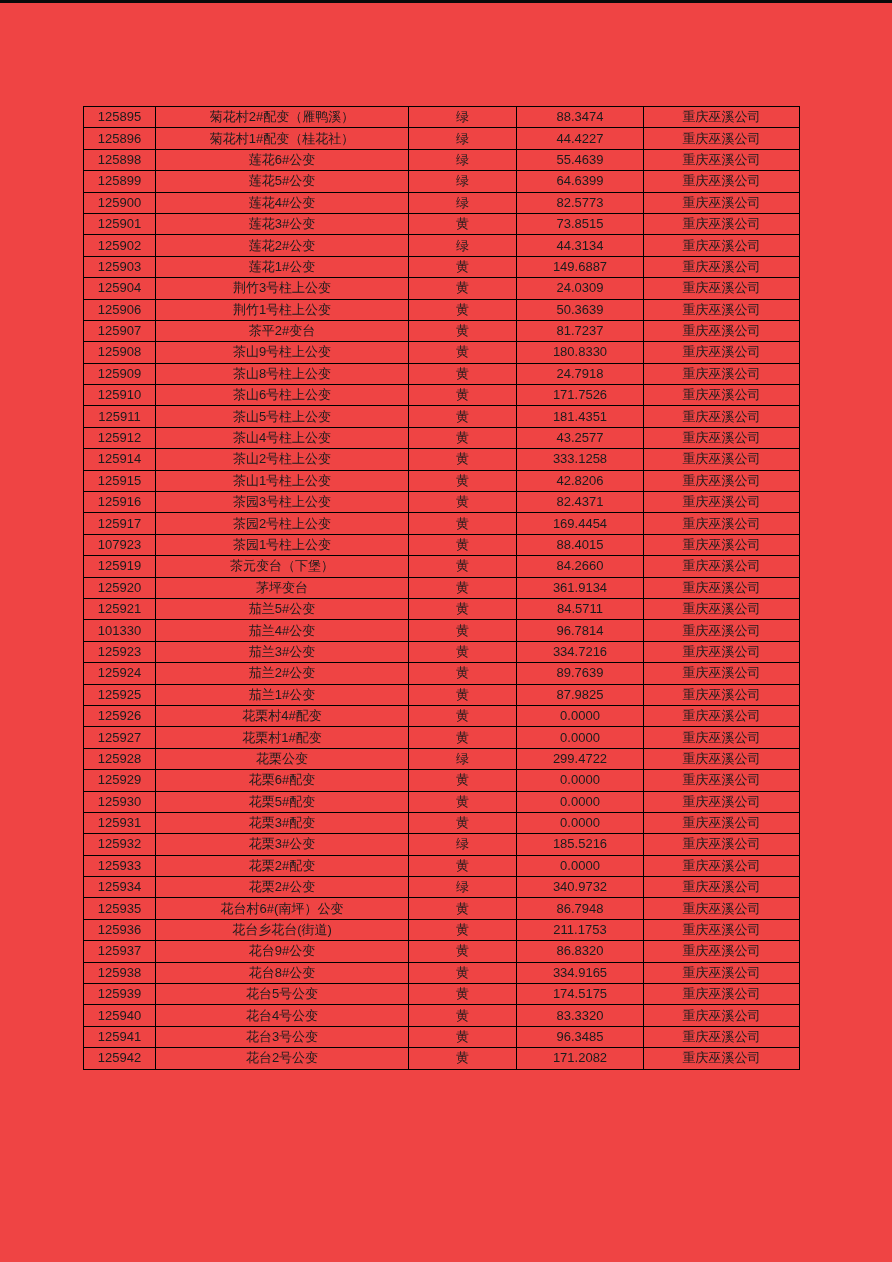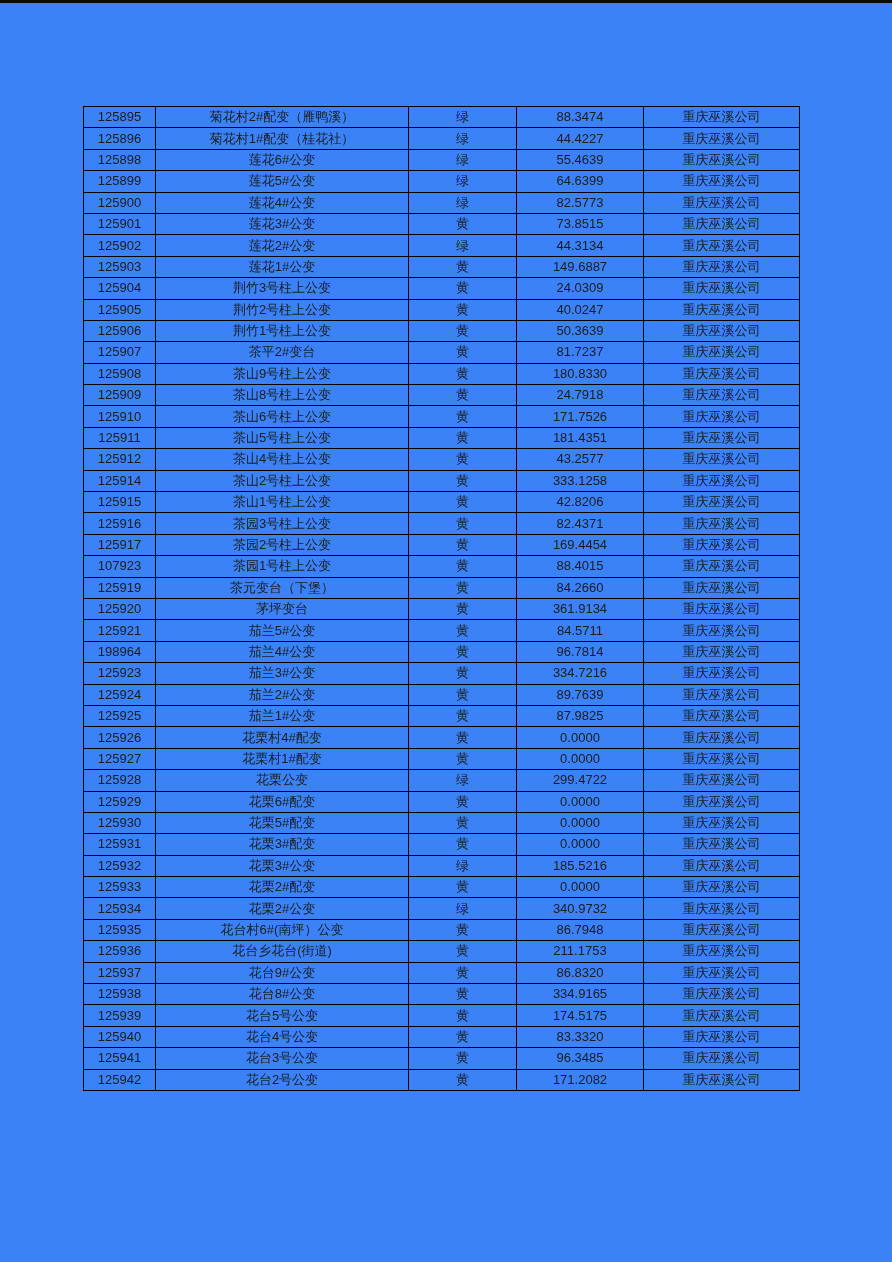--- a/index.html
+++ b/index.html
@@ -7,21 +7,21 @@
     padding: 0;
     width: 892px;
     height: 1262px;
     background: #ffffff;
     font-family: "Liberation Sans", "DejaVu Sans", sans-serif;
   }
   .page {
     position: relative;
     width: 892px;
     height: 1262px;
-    background: #3b82f6;
+    background: #ef4444;
     overflow: hidden;
   }
   .top-bar {
     position: absolute;
     top: 0;
     left: 0;
     width: 892px;
     height: 3px;
     background: #0a0a0a;
   }
@@ -122,27 +122,20 @@
           <td>重庆巫溪公司</td>
         </tr>
         <tr>
           <td>125904</td>
           <td>荆竹3号柱上公变</td>
           <td>黄</td>
           <td>24.0309</td>
           <td>重庆巫溪公司</td>
         </tr>
         <tr>
-          <td>125905</td>
-          <td>荆竹2号柱上公变</td>
-          <td>黄</td>
-          <td>40.0247</td>
-          <td>重庆巫溪公司</td>
-        </tr>
-        <tr>
           <td>125906</td>
           <td>荆竹1号柱上公变</td>
           <td>黄</td>
           <td>50.3639</td>
           <td>重庆巫溪公司</td>
         </tr>
         <tr>
           <td>125907</td>
           <td>茶平2#变台</td>
           <td>黄</td>
@@ -234,21 +227,21 @@
           <td>重庆巫溪公司</td>
         </tr>
         <tr>
           <td>125921</td>
           <td>茄兰5#公变</td>
           <td>黄</td>
           <td>84.5711</td>
           <td>重庆巫溪公司</td>
         </tr>
         <tr>
-          <td>198964</td>
+          <td>101330</td>
           <td>茄兰4#公变</td>
           <td>黄</td>
           <td>96.7814</td>
           <td>重庆巫溪公司</td>
         </tr>
         <tr>
           <td>125923</td>
           <td>茄兰3#公变</td>
           <td>黄</td>
           <td>334.7216</td>

